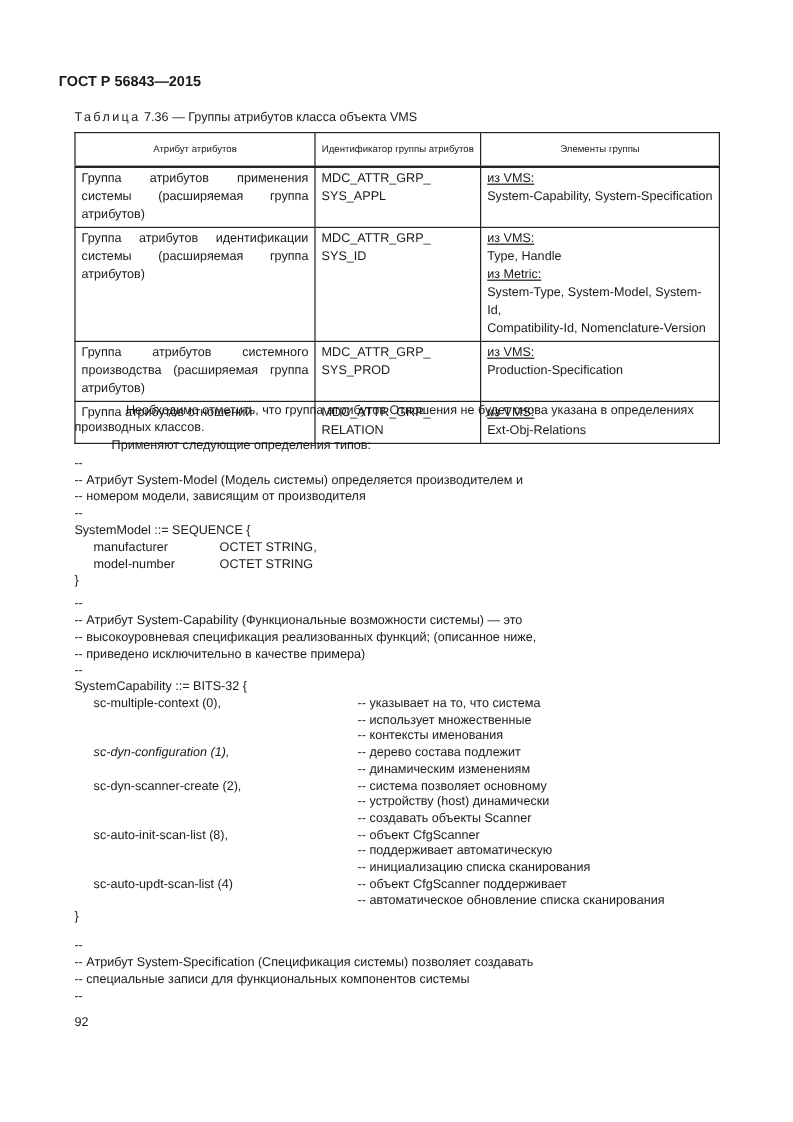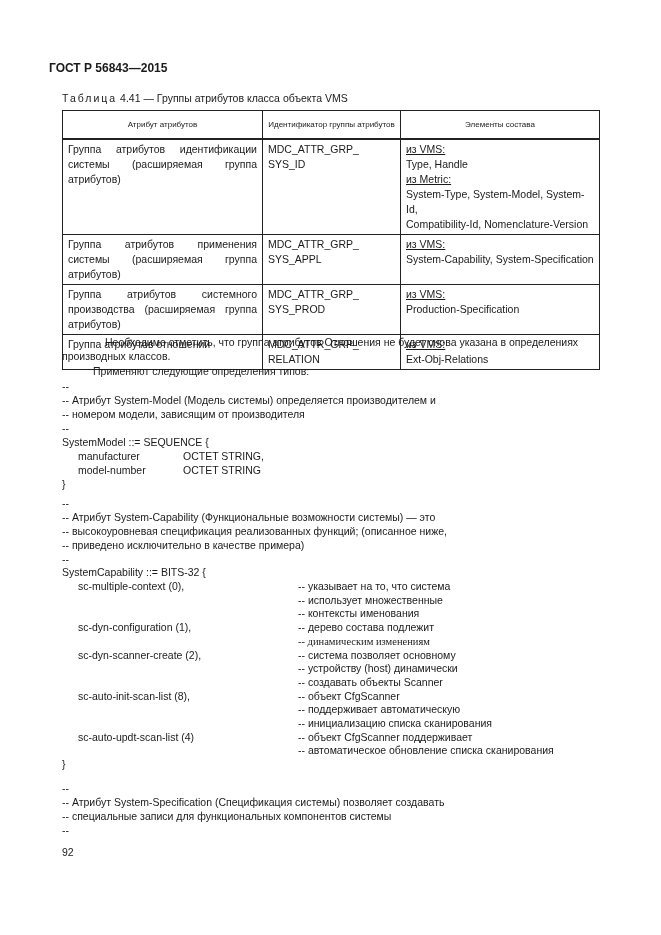--- a/index.html
+++ b/index.html
@@ -19,52 +19,52 @@
   .c1 { width: 189px; text-align: justify; }
   .c2 { width: 127px; }
   .u { text-decoration: underline; }
   .txt { font-size: 10.5px; line-height: 15px; }
 </style>
 </head>
 <body>
 
 <div class="abs doc-header">ГОСТ Р 56843—2015</div>
 
-<div class="abs table-caption"><span class="sp">Таблица</span><span> 4.41 — Группы атрибутов класса объекта VMS</span></div>
+<div class="abs table-caption"><span class="sp">Таблица</span><span> 7.36 — Группы атрибутов класса объекта VMS</span></div>
 
 <table class="attr">
   <tbody>
       <tr class="head">
     <th class="c1">Атрибут атрибутов</th>
     <th class="c2">Идентификатор группы атрибутов</th>
-    <th>Элементы состава</th>
+    <th>Элементы группы</th>
+  </tr>
+  <tr>
+    <td class="c1">Группа атрибутов применения системы (расширяемая группа атрибутов)</td>
+    <td class="c2">
+          <div>MDC_ATTR_GRP_</div>
+          <div>SYS_APPL</div>
+        </td>
+    <td>
+      <div class="u">из VMS:</div>
+      <div>System-Capability, System-Specification</div>
+    </td>
   </tr>
   <tr>
     <td class="c1">Группа атрибутов идентификации системы (расширяемая группа атрибутов)</td>
     <td class="c2">
           <div>MDC_ATTR_GRP_</div>
           <div>SYS_ID</div>
         </td>
     <td>
       <div class="u">из VMS:</div>
       <div>Type, Handle</div>
       <div class="u">из Metric:</div>
       <div>System-Type, System-Model, System-Id,</div>
       <div>Compatibility-Id, Nomenclature-Version</div>
-    </td>
-  </tr>
-  <tr>
-    <td class="c1">Группа атрибутов применения системы (расширяемая группа атрибутов)</td>
-    <td class="c2">
-          <div>MDC_ATTR_GRP_</div>
-          <div>SYS_APPL</div>
-        </td>
-    <td>
-      <div class="u">из VMS:</div>
-      <div>System-Capability, System-Specification</div>
     </td>
   </tr>
   <tr>
     <td class="c1">Группа атрибутов системного производства (расширяемая группа атрибутов)</td>
     <td class="c2">
           <div>MDC_ATTR_GRP_</div>
           <div>SYS_PROD</div>
         </td>
     <td>
       <div class="u">из VMS:</div>
@@ -104,23 +104,23 @@
 <div class="abs txt" style="left:62px; top:510px;">-- Атрибут System-Capability (Функциональные возможности системы) — это</div>
 <div class="abs txt" style="left:62px; top:524px;">-- высокоуровневая спецификация реализованных функций; (описанное ниже,</div>
 <div class="abs txt" style="left:62px; top:538px;">-- приведено исключительно в качестве примера)</div>
 <div class="abs txt" style="left:62px; top:552px;">--</div>
 <div class="abs txt" style="left:62px; top:565px;">SystemCapability ::= BITS-32 {</div>
 
 <div class="abs txt" style="left:78px; top:579px;">sc-multiple-context (0),</div>
 <div class="abs txt" style="left:298px; top:579px;">-- указывает на то, что система</div>
 <div class="abs txt" style="left:298px; top:593px;">-- использует множественные</div>
 <div class="abs txt" style="left:298px; top:606px;">-- контексты именования</div>
-<div class="abs txt" style="left:78px; top:620px;">sc-dyn-configuration (1),</div>
+<div class="abs txt" style="left:78px; top:620px;font-style:italic;">sc-dyn-configuration (1),</div>
 <div class="abs txt" style="left:298px; top:620px;">-- дерево состава подлежит</div>
-<div class="abs txt" style="left:298px; top:634px;font-family:Liberation Serif, serif;">-- динамическим изменениям</div>
+<div class="abs txt" style="left:298px; top:634px;">-- динамическим изменениям</div>
 <div class="abs txt" style="left:78px; top:648px;">sc-dyn-scanner-create (2),</div>
 <div class="abs txt" style="left:298px; top:648px;">-- система позволяет основному</div>
 <div class="abs txt" style="left:298px; top:661px;">-- устройству (host) динамически</div>
 <div class="abs txt" style="left:298px; top:675px;">-- создавать объекты Scanner</div>
 <div class="abs txt" style="left:78px; top:689px;">sc-auto-init-scan-list (8),</div>
 <div class="abs txt" style="left:298px; top:689px;">-- объект CfgScanner</div>
 <div class="abs txt" style="left:298px; top:702px;">-- поддерживает автоматическую</div>
 <div class="abs txt" style="left:298px; top:716px;">-- инициализацию списка сканирования</div>
 <div class="abs txt" style="left:78px; top:730px;">sc-auto-updt-scan-list (4)</div>
 <div class="abs txt" style="left:298px; top:730px;">-- объект CfgScanner поддерживает</div>

